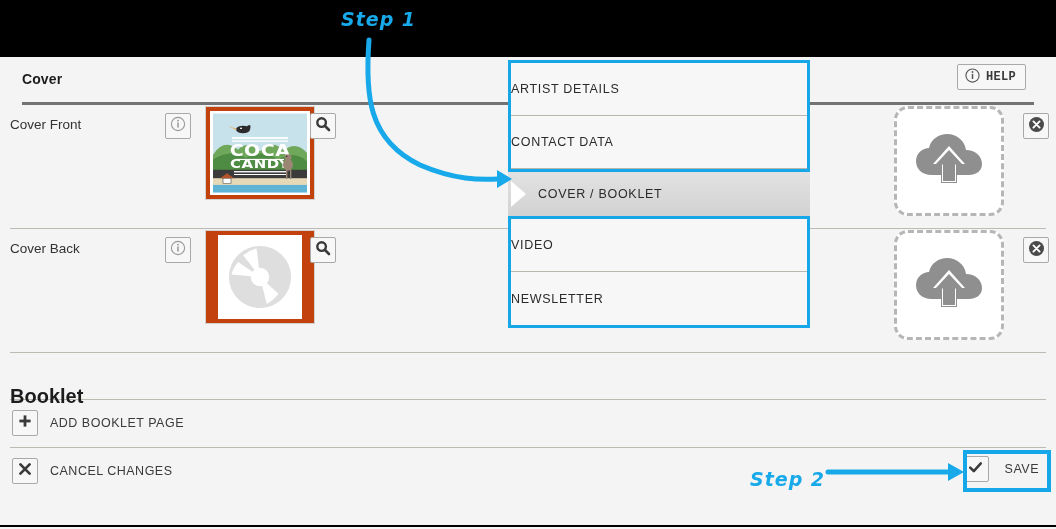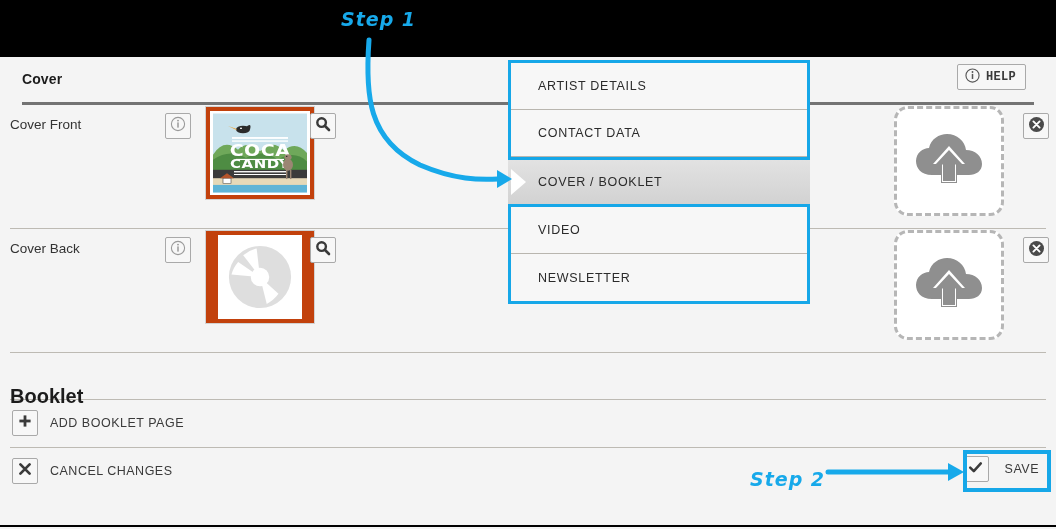--- a/index.html
+++ b/index.html
@@ -210,24 +210,23 @@
     position: absolute;
     left: 508px; top: 60px;
     width: 302px;
     background: #f7f7f7;
     border: 3px solid #16a7e8;
     box-sizing: border-box;
     z-index: 20;
   }
   .menu-item {
     position: relative;
-    height: 47px;
-    display: flex;
-    align-items: center;
-    padding-left: 27px;
+    height: 53px;
+    display: flex;
+    align-items: center;
     font-size: 12.5px;
     letter-spacing: .7px;
     color: #2b2b2b;
     border-bottom: 1px solid #b9b6af;
     background: #f7f7f7;
     cursor: pointer;
     box-sizing: border-box;
   }
   .menu-item:last-child { border-bottom: none; }
   .menu-item.active {

